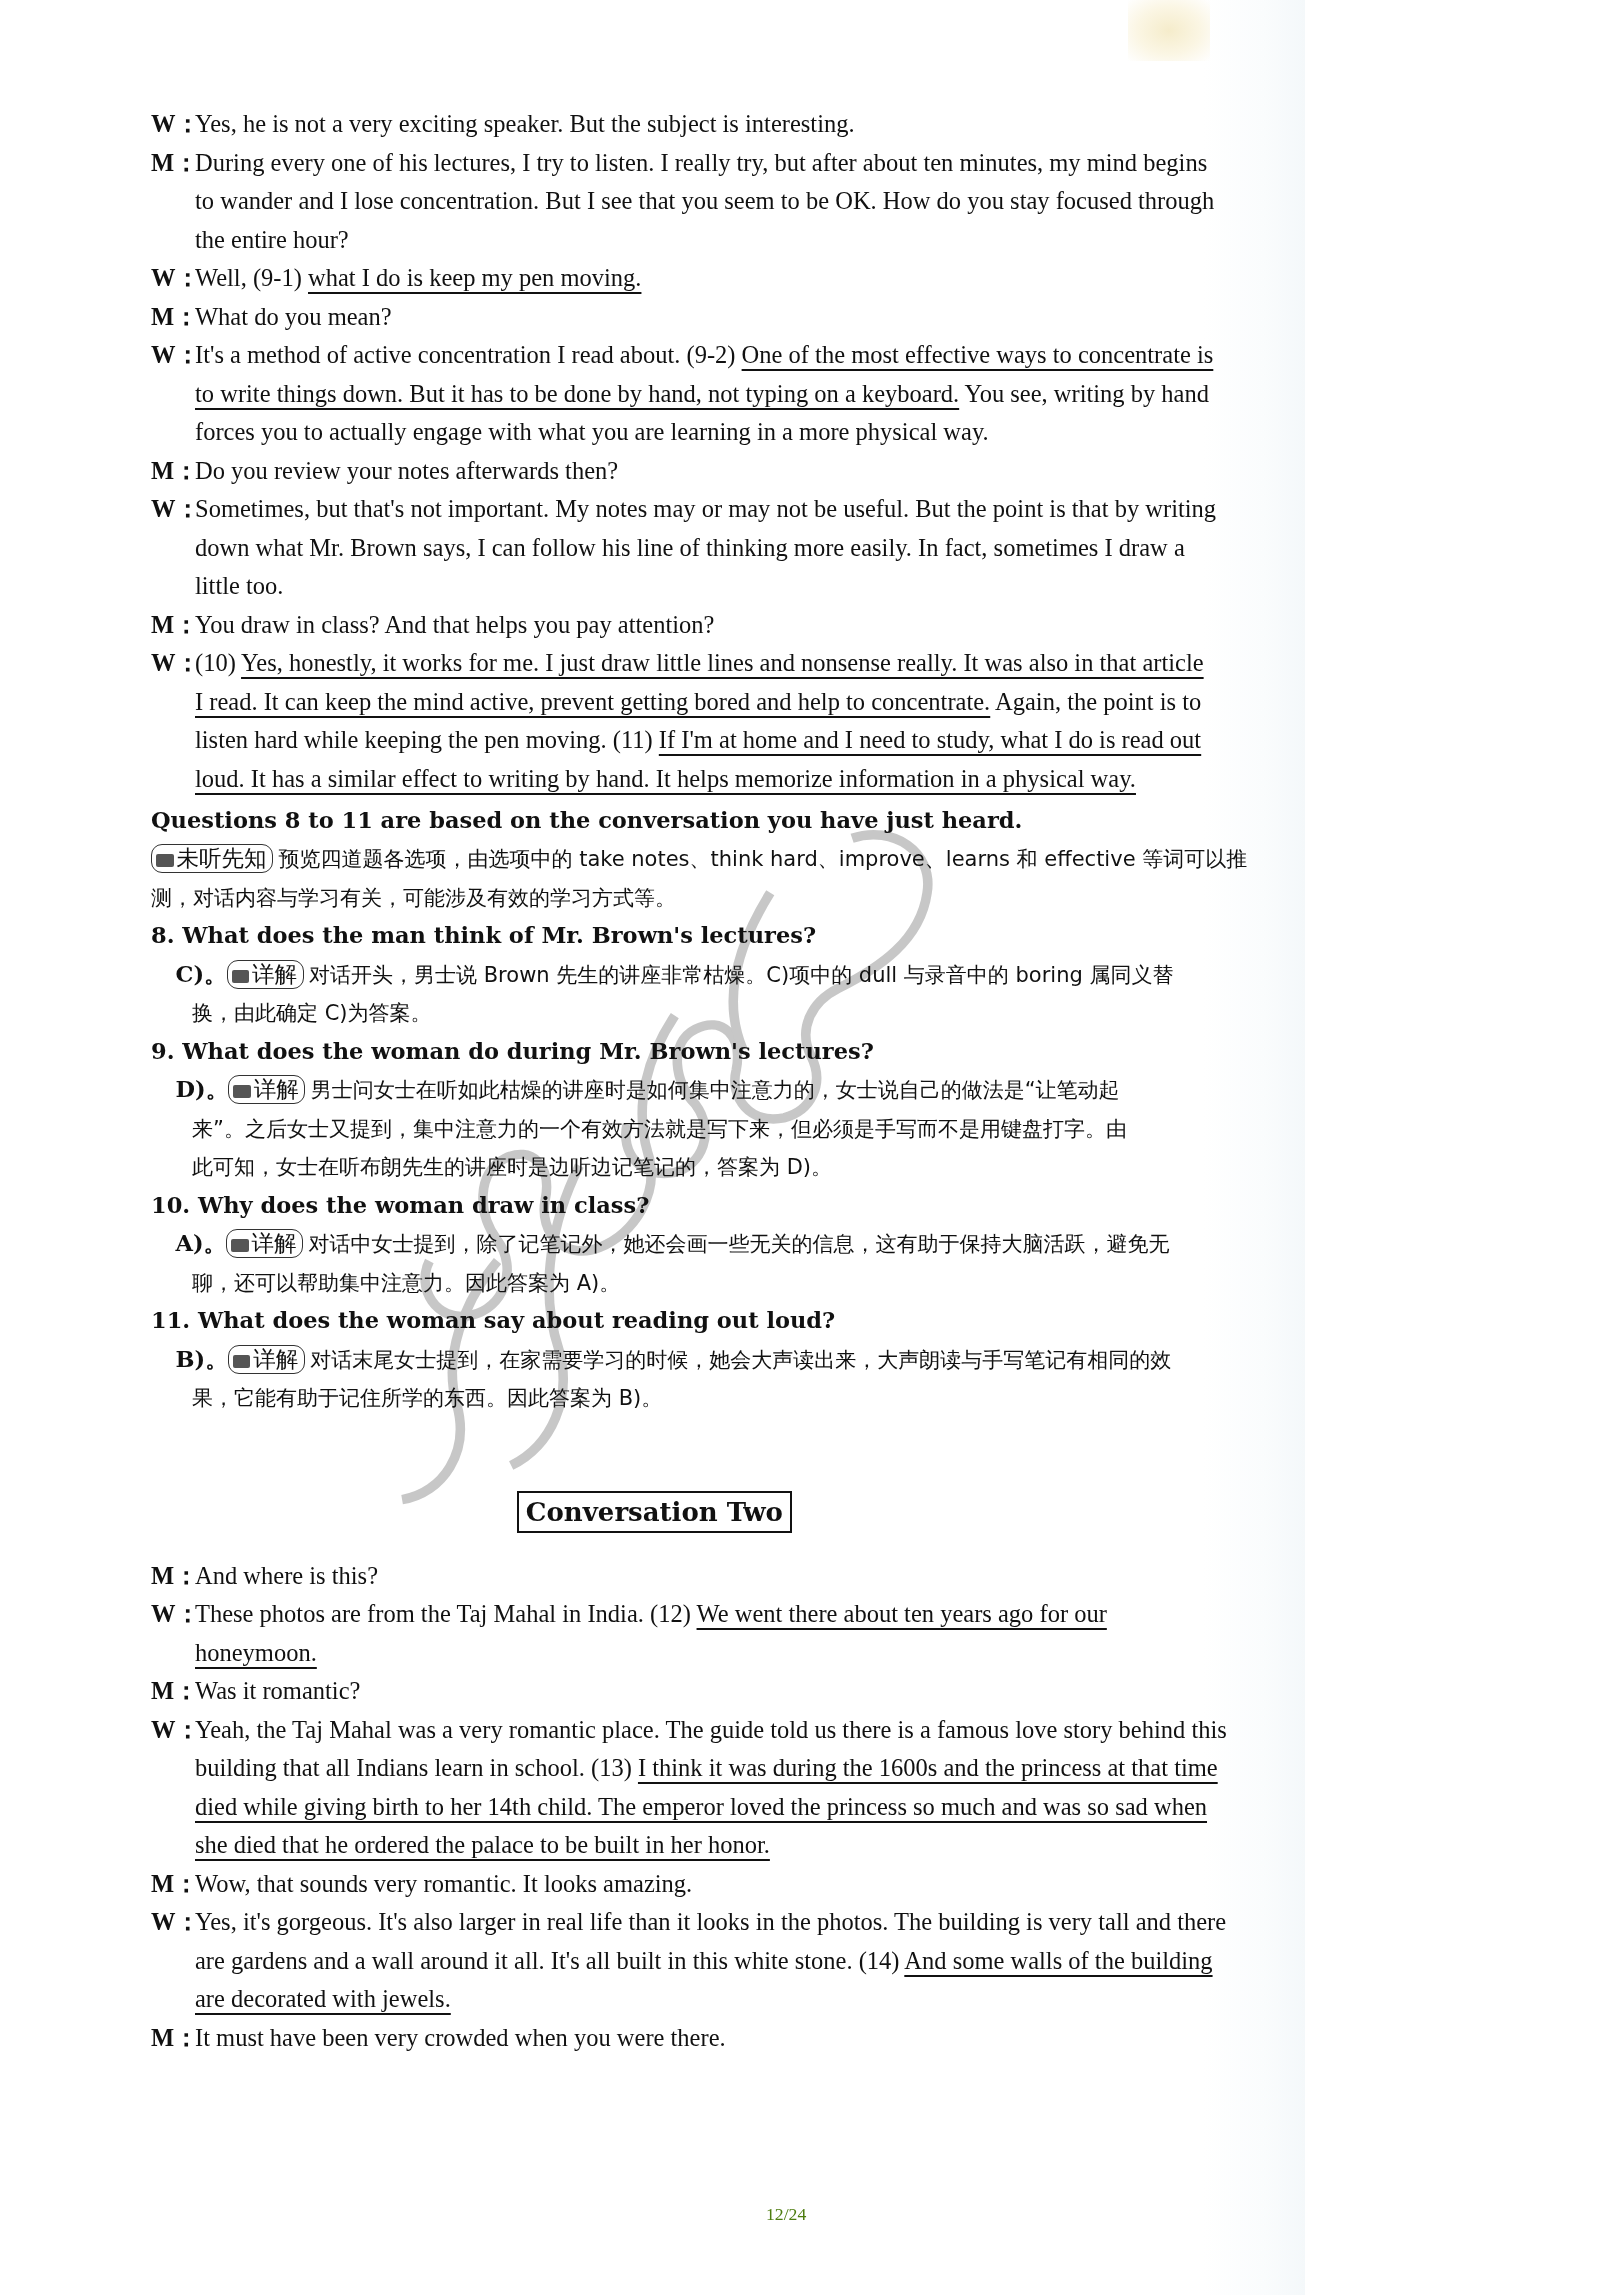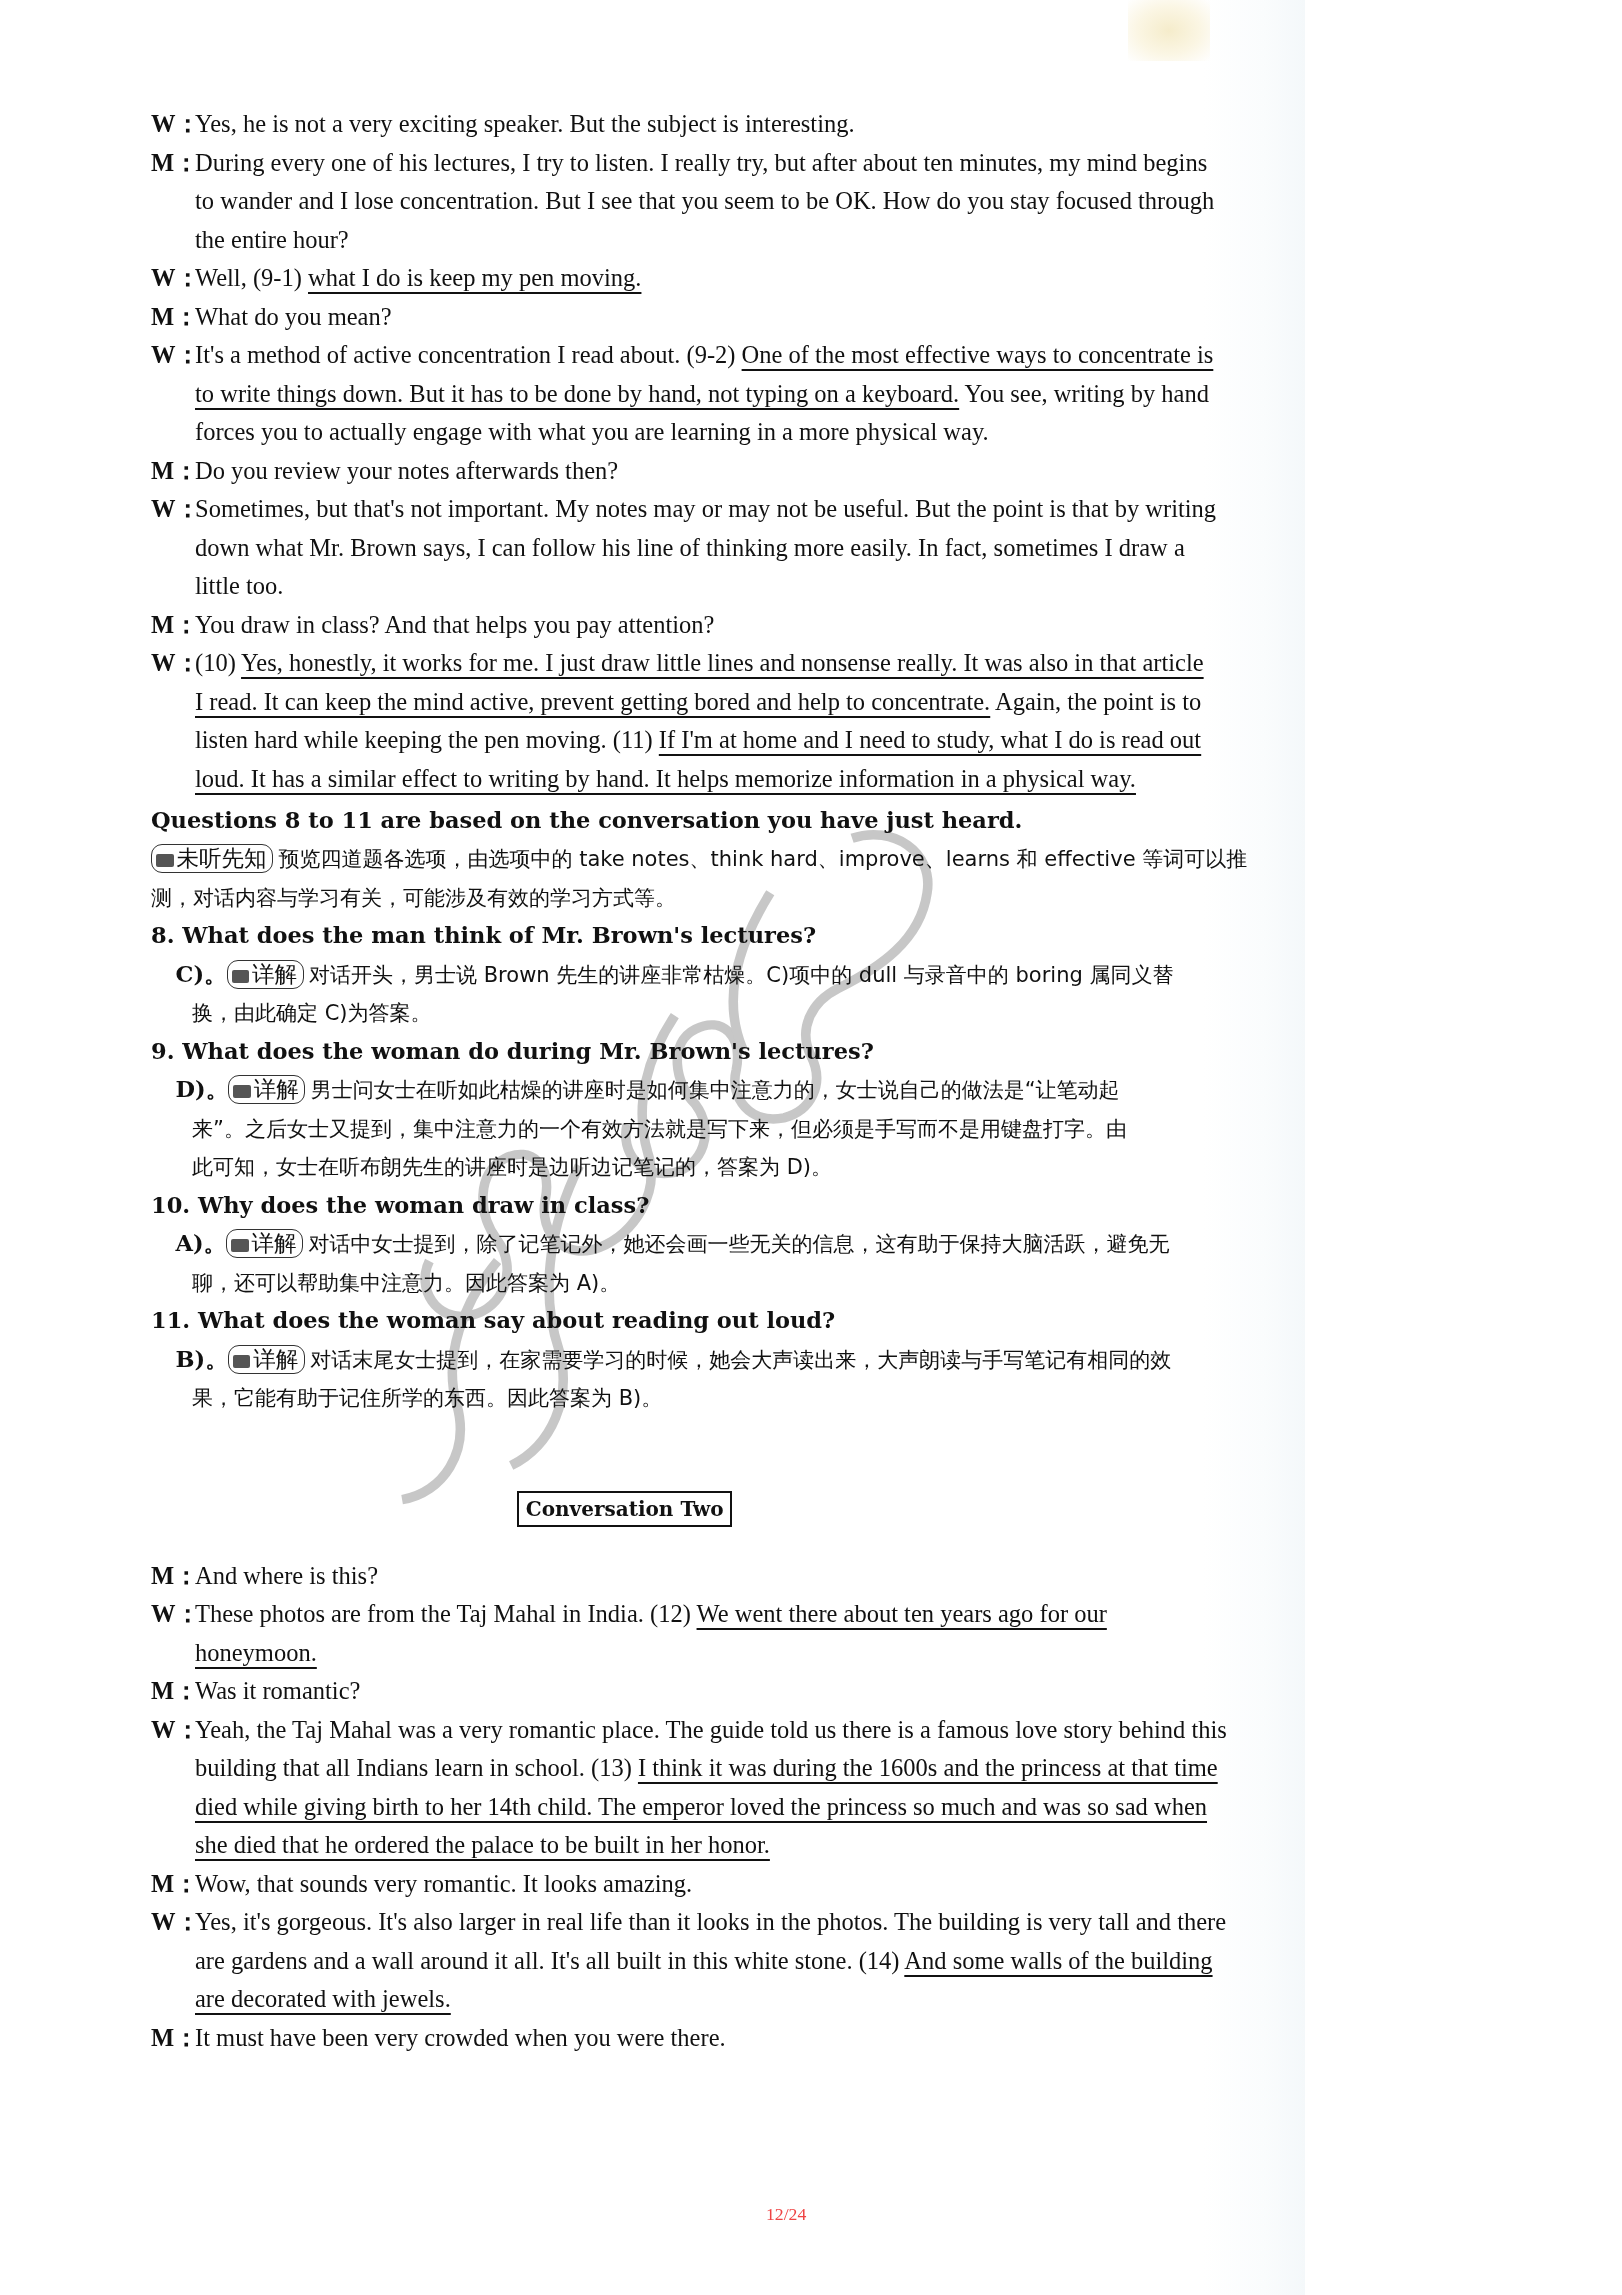--- a/index.html
+++ b/index.html
@@ -16,22 +16,22 @@
   .line { position:absolute; left:0; font-size:24.5px; line-height:30px; white-space:nowrap; }
   .sp { display:inline-block; width:44px; font-weight:bold; }
   .cont { padding-left:44px; }
   .u { text-decoration:underline; text-decoration-thickness:2px; text-underline-offset:5.5px; }
   .bold { font-weight:bold; font-family:"DejaVu Serif",serif; font-size:22.5px; }
   .cn { font-family:"DejaVu Sans",sans-serif; font-size:21px; }
   .tag { display:inline-block; border:1.4px solid #333; border-radius:11px; padding:0 5.5px 0 4.1px; margin-right:5.5px;
     font-family:"DejaVu Sans",sans-serif; font-size:22.5px; line-height:27px; }
   .tag .ico { display:inline-block; width:17.7px; height:13.6px; background:#555; border-radius:2px; margin-right:2.7px; vertical-align:-1.4px; }
   .conv2 { position:absolute; left:517px; top:1491px; border:2.7px double #111; padding:4.1px 6.8px;
-    font-weight:bold; font-family:"DejaVu Serif",serif; font-size:20px; }
-  .pagenum { position:absolute; left:766px; top:2204px; font-size:17.7px; color:#ef4444; }
+    font-weight:bold; font-family:"DejaVu Serif",serif; font-size:26px; }
+  .pagenum { position:absolute; left:766px; top:2204px; font-size:17.7px; color:#4d7c0f; }
   .brand { position:absolute; left:1159px; top:2223px; font-family:"DejaVu Sans",sans-serif; font-size:34px; color:#111;
     text-shadow:1.4px 1.4px 0 #fff, -0.7px -0.7px 0 #fff; }
   .wm { position:absolute; left:293px; top:811px; width:750px; height:750px; pointer-events:none; opacity:0.55; }
 </style>
 </head>
 <body>
 
 <div class="page">
   <div class="edge-right"></div>
   <div class="corner-stain"></div>

